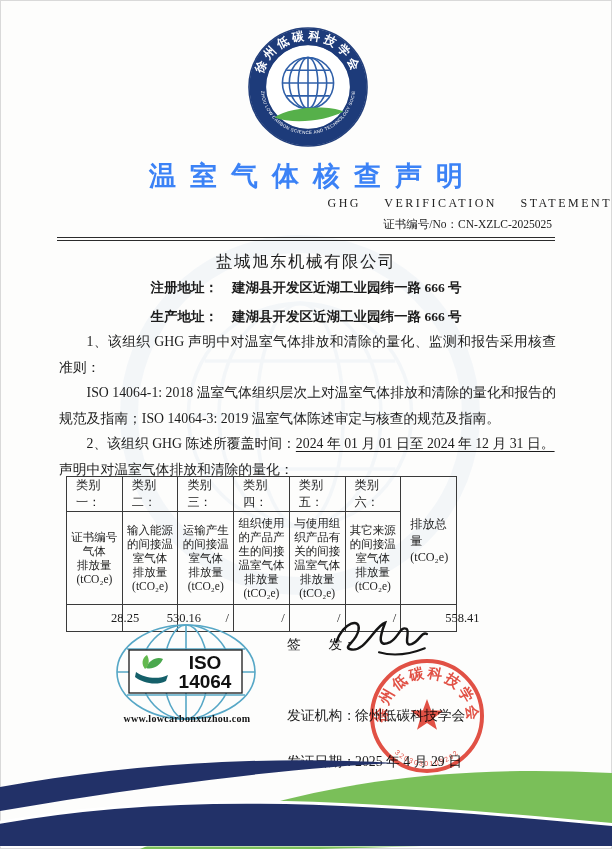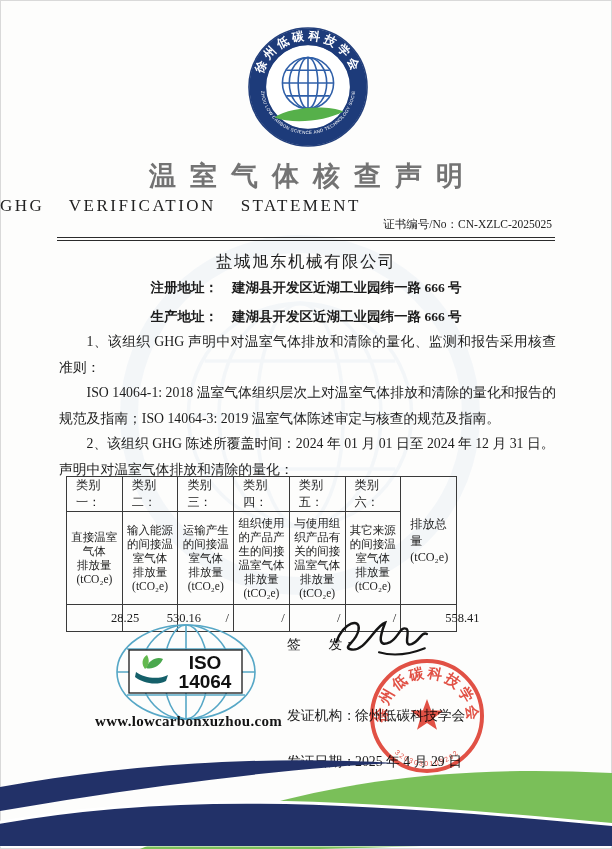--- a/index.html
+++ b/index.html
@@ -10,53 +10,53 @@
     box-shadow: inset 0 0 0 1px #d9d9d9;
   }
   .abs { position:absolute; }
 
   
   .watermark { left:120px; top:235px; width:360px; height:360px; opacity:0.05; }
 
   
   .org-logo { left:247px; top:26px; width:122px; height:122px; }
   .title-cn { left:0; right:0; top:158px; text-align:center; font-size:27px; font-weight:bold;
-              letter-spacing:14px; text-indent:14px; color:#737373; }
-  .title-en { left:0; right:0; top:196px; text-align:left; font-size:17px;
+              letter-spacing:14px; text-indent:14px; color:#3b82f6; }
+  .title-en { left:0; right:0; top:196px; text-align:right; font-size:12px;
               letter-spacing:2.5px; word-spacing:18px; color:#222; }
   .cert-line { right:60px; top:217px; font-size:11.5px; color:#222; }
   .rule-double { left:57px; right:57px; top:237px; height:2px;
                  border-top:1.4px solid #2b2b2b; border-bottom:1.4px solid #2b2b2b; }
 
   
   .company-name { left:0; right:0; top:251px; text-align:center; font-size:16.5px; letter-spacing:1.5px; }
   .addr-line { left:0; right:0; text-align:center; font-size:13.5px; font-weight:bold; }
   .addr-1 { top:279px; } .addr-2 { top:308px; }
   .addr-line .lbl { margin-right:14px;margin-top:32px; }
 
   
   .body-text { left:59px; right:56px; top:329px; font-size:13.8px; line-height:25.5px;
                text-align:justify; }
   .body-text p { margin:0; }
   .indent { text-indent:2em; }
-  .u { text-underline-offset:3px; }
+  .u { text-decoration:underline; text-underline-offset:3px; }
 
   
   .ghg-table { left:66px; top:476px; width:391px; border-collapse:collapse; table-layout:fixed; }
   .ghg-table td { border:1.3px solid #3a3a3a; }
   .ghg-table { border:1.8px solid #333; }
   .cat-row td { height:23px; font-size:12.2px; padding:0 0 0 9px; text-align:left; vertical-align:middle; }
   .desc-row td { font-size:11.5px; line-height:14px; text-align:center; vertical-align:middle;
                  white-space:pre-line; padding:4px 1px; }
   .total-cell { font-size:11.8px; text-align:center; vertical-align:middle; white-space:pre-line; }
   .val-row td { height:24px; font-size:12.5px; text-align:center; vertical-align:middle;padding-left:44px; }
 
   
   .iso-logo { left:112px; top:620px; width:152px; height:114px; }
-  .website { left:92px; top:713px; width:190px; text-align:right; font-size:15px;
+  .website { left:92px; top:713px; width:190px; text-align:center; font-size:10px;
              font-weight:bold; letter-spacing:0.3px; color:#141414; }
   .sign-row { left:287px; top:636px; font-size:13.8px; }
   .issuer-row { left:287px; top:689px; font-size:13.8px; }
   .date-row { left:287px; top:717px; font-size:13.8px; }
   .kv-val { position:absolute; left:68px; top:0; white-space:nowrap; }
   .kv { position:relative; }
   .signature { left:330px; top:610px; width:102px; height:54px; }
   .seal { left:364px; top:652px; width:126px; height:126px; opacity:0.88; mix-blend-mode:multiply; }
 
   
@@ -133,21 +133,21 @@
       <td>类别一：</td>
       <td>类别二：</td>
       <td>类别三：</td>
       <td>类别四：</td>
       <td>类别五：</td>
       <td>类别六：</td>
       <td class="total-cell" rowspan="2">排放总量
 (tCO₂e)</td>
     </tr>
     <tr class="desc-row">
-      <td>直接温室
+      <td>证书编号
 气体
 排放量
 (tCO₂e)</td>
       <td>输入能源
 的间接温
 室气体
 排放量
 (tCO₂e)</td>
       <td>运输产生
 的间接温

